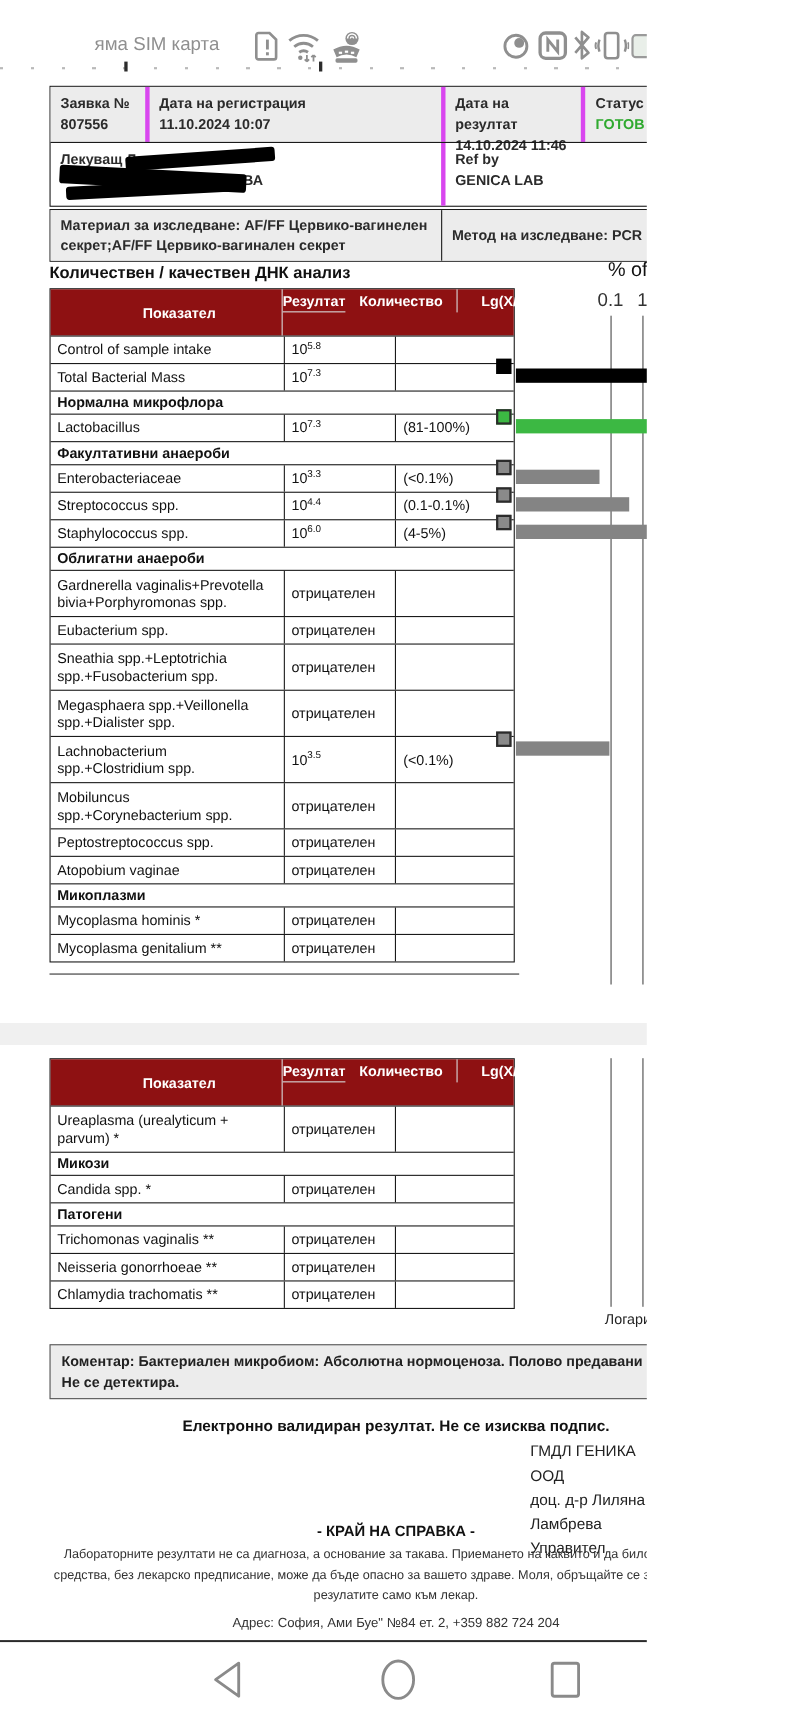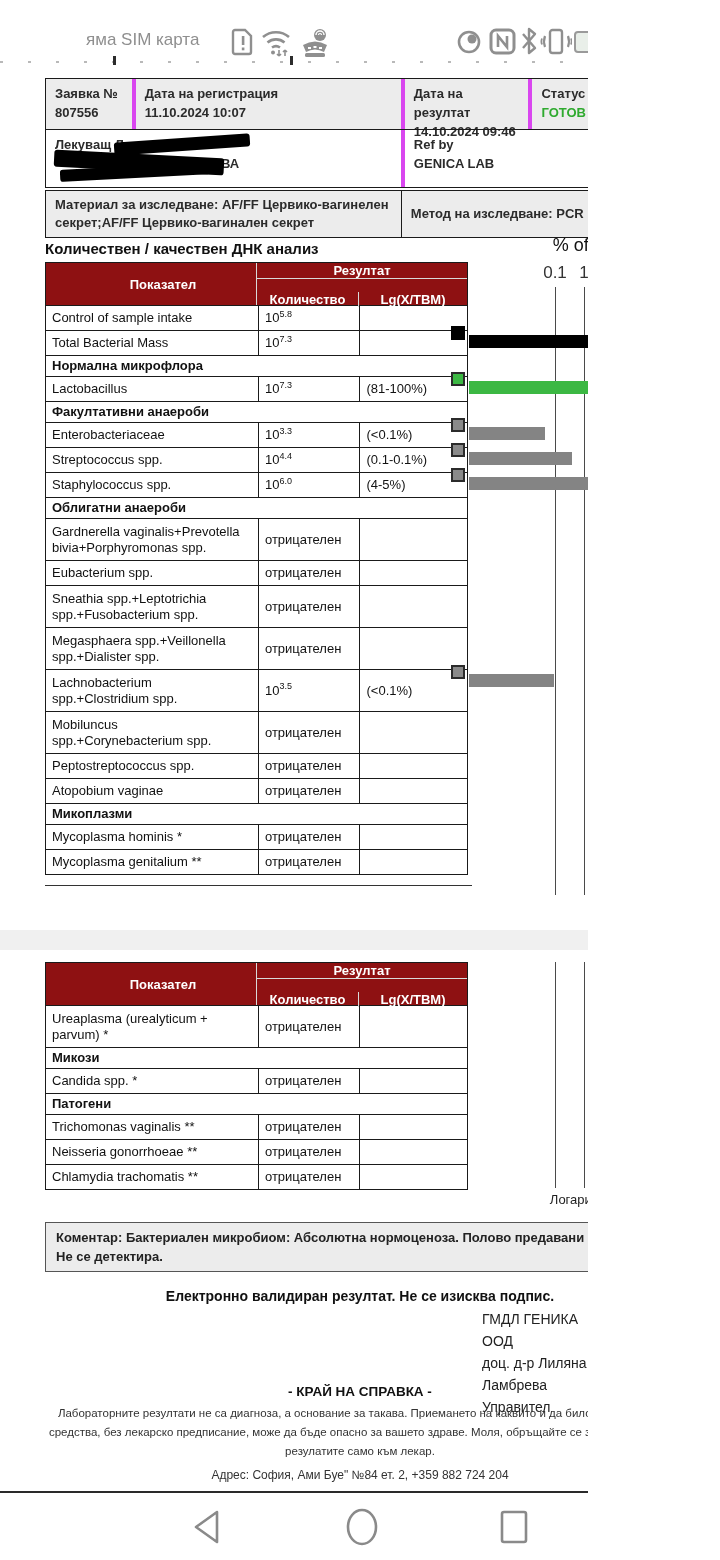--- a/index.html
+++ b/index.html
@@ -34,21 +34,21 @@
   .mat{position:absolute;left:45px;top:190px;width:628px;height:48px;border:1px solid #1a1a1a;display:flex;}
   .mcell{background:#ececec;padding:5px 9px;font-size:13px;font-weight:bold;color:#2b2b2b;line-height:18px;}
   .mcell+.mcell{border-left:1px solid #1a1a1a;}
   
   .sect-title{position:absolute;left:45px;top:240px;font-size:15px;font-weight:bold;color:#111;}
   .tbm-title{position:absolute;left:492px;top:235px;width:200px;text-align:center;font-size:18px;font-weight:normal;color:#111;}
   
   .tbl{position:absolute;left:45px;width:423px;border:1px solid #1a1a1a;background:#fff;font-size:13px;}
   .thead{display:flex;background:#8e1112;color:#fff;font-weight:bold;height:42px;}
   .hc1{width:213px;display:flex;align-items:center;justify-content:center;border-right:1px solid #d9d9d9;padding-left:24px;}
-  .hcr{width:210px;display:flex;flex-direction:column;gap:13px;}
+  .hcr{width:210px;display:flex;flex-direction:row;}
   .hres{height:21px;display:flex;align-items:center;justify-content:center;border-bottom:1px solid #d9d9d9;}
   .hsub{display:flex;height:21px;}
   .hq{width:102px;display:flex;align-items:center;justify-content:center;border-right:1px solid #d9d9d9;}
   .hl{width:108px;display:flex;align-items:center;justify-content:center;}
   .tr{display:flex;border-top:1px solid #1a1a1a;}
   .thead+.tr{border-top:1px solid #1a1a1a;}
   .td{padding:2px 6px;display:flex;align-items:center;line-height:16px;color:#111;}
   .td.name{width:213px;}
   .td.qty{width:102px;border-left:1px solid #1a1a1a;}
   .td.lg{width:108px;border-left:1px solid #1a1a1a;}
@@ -146,21 +146,21 @@
       <div class="hcell grayc" style="width:86px">
         <div>Заявка №</div>
           <div>807556</div>
       </div>
       <div class="hcell grayc" style="width:270px">
         <div>Дата на регистрация</div>
           <div>11.10.2024 10:07</div>
       </div>
       <div class="hcell grayc" style="width:128px">
         <div>Дата на резултат</div>
-          <div>14.10.2024 09:46</div>
+          <div>14.10.2024 11:46</div>
       </div>
       <div class="hcell grayc" style="width:144px">
         <div>Статус Резултат</div>
         <div class="green">ГОТОВ</div>
       </div>
     </div>
     <div class="hrow hrow2" style="height:58px;position:relative">
       <div class="hcell" style="width:356px">
         <div>Лекуващ Лекар</div>
         <div style="padding-left:166px">ВА</div>

